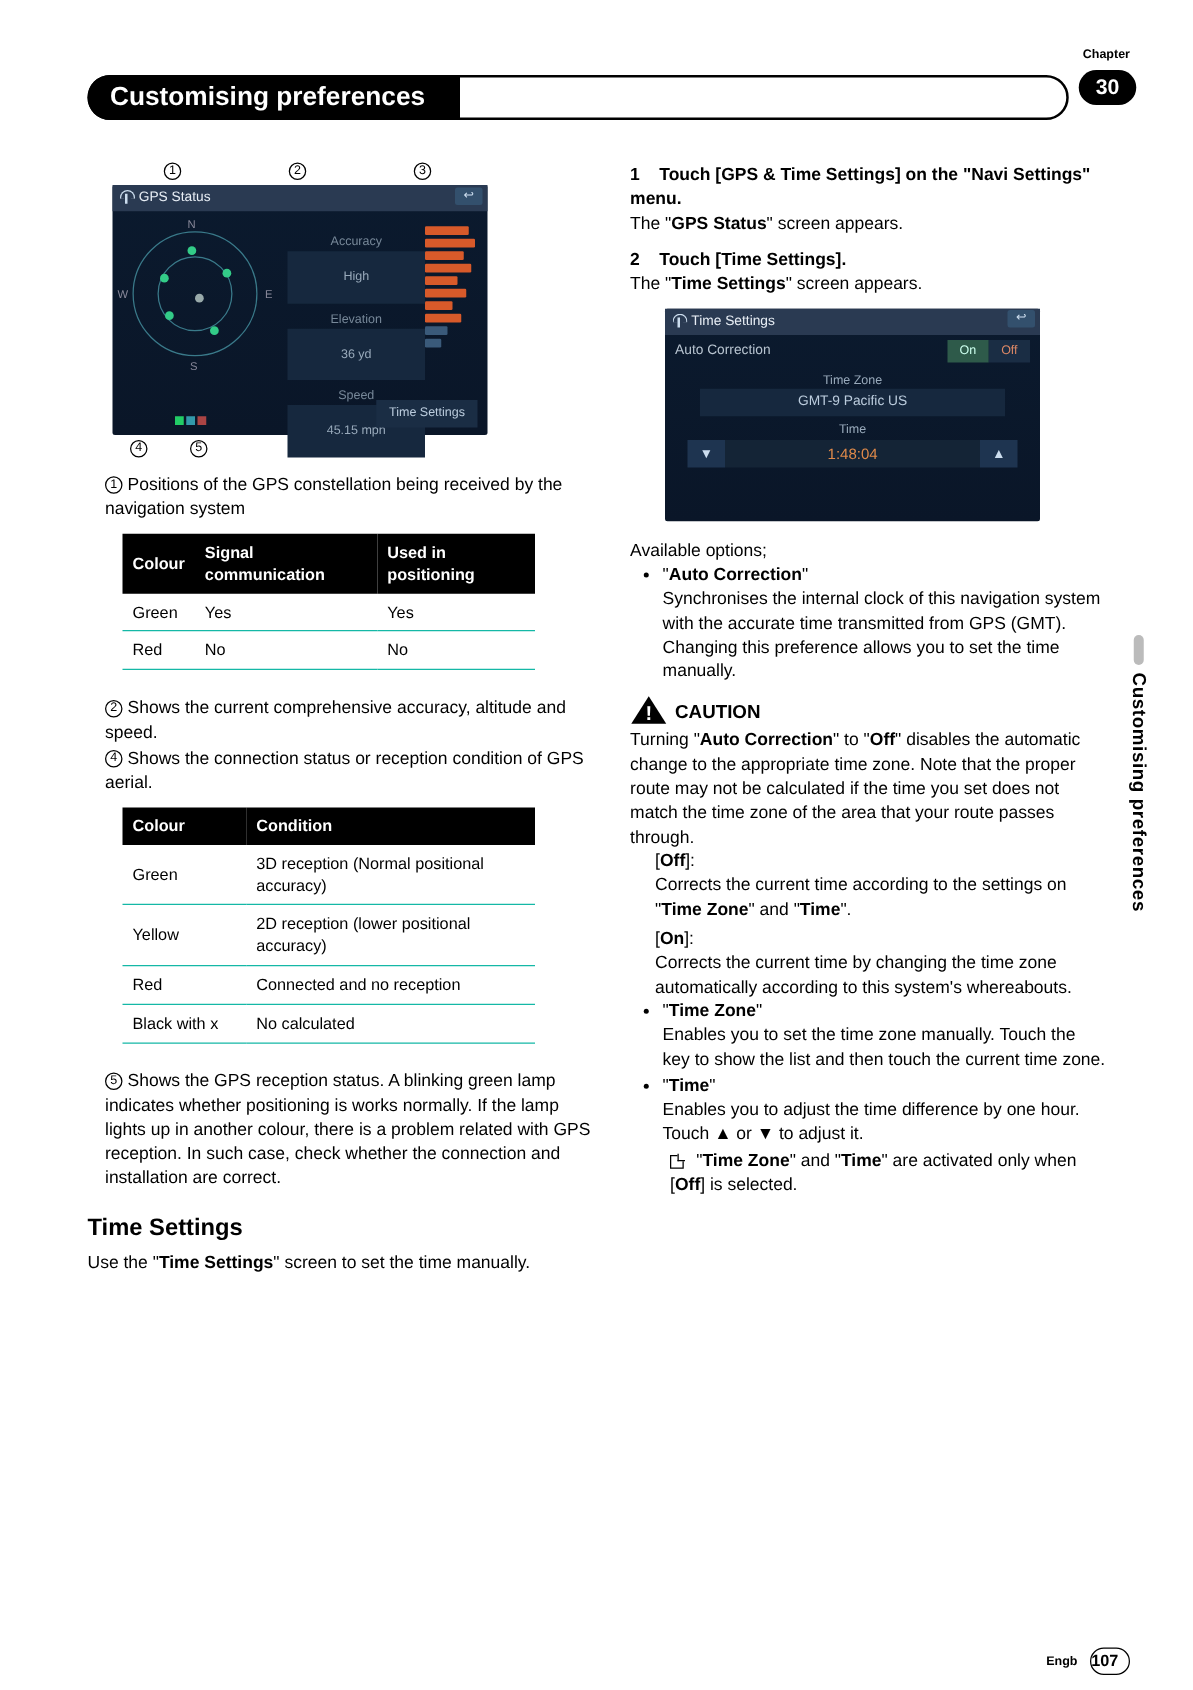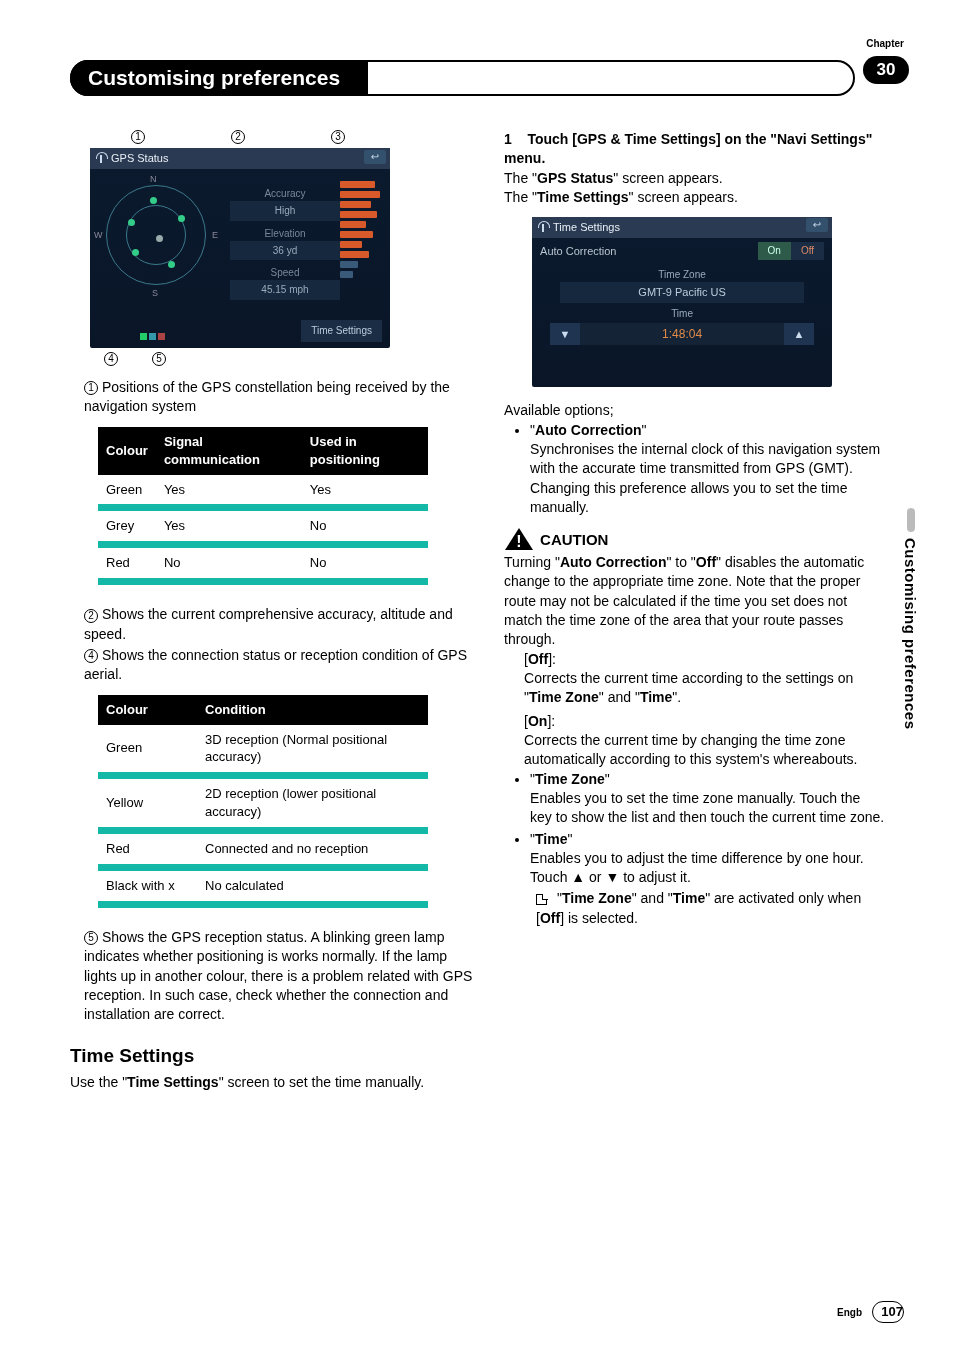--- a/index.html
+++ b/index.html
@@ -24,37 +24,37 @@
   .markers-bot { display: flex; gap: 30px; width: 300px; margin-left: 20px; margin-top: 4px; padding-left: 14px; }
 
   .shot1 .hdr { background: #2a3a52; padding: 3px 6px; color: #e8eef5; font-size: 11px; display: flex; align-items: center; gap: 4px; }
   .shot1 .body { display: flex; height: 155px; }
   .shot1 .globe { width: 140px; position: relative; }
   .shot1 .globe .ring { position: absolute; top: 16px; left: 16px; width: 100px; height: 100px; border: 1px solid #3a7a8a; border-radius: 50%; }
   .shot1 .globe .ring2 { position: absolute; top: 36px; left: 36px; width: 60px; height: 60px; border: 1px solid #3a7a8a; border-radius: 50%; }
   .shot1 .globe .lbl { position: absolute; font-size: 9px; color: #889; }
   .shot1 .stats { width: 110px; padding-top: 18px; font-size: 10px; color: #9ab; }
   .shot1 .stats .lab { color: #789; text-align: center; }
-  .shot1 .stats .val { background: #16283e; text-align: center; padding: 3px; margin-bottom: 6px; }
+  .shot1 .stats .val { background: #16283e; text-align: center; padding: 14px; margin-bottom: 6px; }
   .shot1 .bars { width: 50px; padding: 12px 6px 0 0; display: flex; flex-direction: column; gap: 3px; }
   .shot1 .bars .bar { height: 7px; background: #d85a2a; border-radius: 1px; }
   .shot1 .foot { position: absolute; bottom: 6px; right: 8px; background: #1a2d44; padding: 4px 10px; font-size: 10px; color: #bcd; }
   .shot1 .lamps { position: absolute; bottom: 8px; left: 50px; display: flex; gap: 2px; }
   .shot1 .lamp { width: 7px; height: 7px; }
   .shot1 .backbtn { position: absolute; top: 2px; right: 4px; width: 22px; height: 14px; background: #33506d; border-radius: 2px; color: #cde; font-size: 10px; text-align: center; line-height: 13px; }
   .anticon { width: 11px; height: 11px; display: inline-block; position: relative; }
   .anticon::before { content: ""; position: absolute; left: 4px; top: 2px; width: 2px; height: 8px; background: #cde; }
   .anticon::after { content: ""; position: absolute; left: 0; top: -1px; width: 10px; height: 6px; border: 1px solid #cde; border-bottom: none; border-radius: 6px 6px 0 0; }
 
   .list1 { padding-left: 14px; }
   .list1 li { list-style: none; margin: 2px 0; }
 
   table { width: 330px; border-collapse: collapse; margin: 10px 0 20px 28px; font-size: 13px; }
   th { background: #000; color: #fff; text-align: left; padding: 6px 8px; font-size: 13px; }
-  td { padding: 6px 8px; border-bottom: 7px solid #14b8a6; }
+  td { padding: 6px 8px; border-bottom: 1px solid #14b8a6; }
 
   h2.sub { font-size: 19px; font-weight: bold; margin: 18px 0 4px 0; }
 
   .step-num { font-weight: bold; }
   .bold { font-weight: bold; }
 
   .shot2 { width: 300px; height: 170px; position: relative; margin: 10px 0 14px 28px; }
   .shot2 .hdr { background: #2a3a52; padding: 3px 6px; color: #e8eef5; font-size: 11px; display: flex; align-items: center; gap: 4px; position: relative; }
   .shot2 .hdr .backbtn { position: absolute; top: 1px; right: 4px; width: 22px; height: 14px; background: #33506d; border-radius: 2px; color: #cde; font-size: 10px; text-align: center; line-height: 13px; }
   .shot2 .row { display: flex; align-items: center; padding: 4px 8px; font-size: 11px; color: #b8c4d0; }
@@ -77,23 +77,23 @@
   .warn-tri { width: 30px; height: 24px; position: relative; }
   .warn-tri svg { width: 30px; height: 24px; }
   .caution-lbl { font-weight: bold; font-size: 15px; }
   .note-icon2 { display:inline-block; width:11px; height:11px; border:1.5px solid #000; margin-right:6px; vertical-align:middle; position:relative; }
   .note-icon2::after { content:""; position:absolute; right:-1.5px; top:-1.5px; width:5px; height:5px; background:#fff; border-left:1.5px solid #000; border-bottom:1.5px solid #000; }
 
   .side-tab { position: absolute; right: 34px; top: 508px; width: 18px; }
   .side-tab .bar { width: 8px; height: 24px; background: #bbb; border-radius: 4px; margin: 0 auto 6px auto; }
   .side-tab .txt { writing-mode: vertical-rl; font-weight: bold; font-size: 15px; letter-spacing: 0.5px; }
 
-  .footer { position: absolute; bottom: 29px; right: 50px; display: flex; align-items: center; gap: 10px; margin-left: 36px; }
+  .footer { position: absolute; bottom: 12px; right: 50px; display: flex; align-items: center; gap: 10px; margin-left: 36px; }
   .footer .lang { font-size: 10px; font-weight: bold; }
-  .footer .pg { width: 32px; height: 22px; border: 1.5px solid #000; border-radius: 11px; text-align: right; line-height: 20px; font-weight: bold; font-size: 13px; }
+  .footer .pg { width: 32px; height: 22px; border: 1.5px solid #000; border-radius: 11px; text-align: left; line-height: 20px; font-weight: bold; font-size: 13px; }
 
   .dot { display:inline-block; width:7px; height:7px; border-radius:50%; }
 </style>
 </head>
 <body>
 
 <div class="page">
   <div class="chapter-label">Chapter</div>
   <div class="chapter-badge">30</div>
 
@@ -179,25 +179,20 @@
           <th>Used in positioning</th>
         </tr>
           </thead>
         <tbody>
           <tr>
               <td>Green</td>
               <td>Yes</td>
               <td>Yes</td>
             </tr>
           <tr>
-              <td>Grey</td>
-              <td>Yes</td>
-              <td>No</td>
-            </tr>
-          <tr>
               <td>Red</td>
               <td>No</td>
               <td>No</td>
             </tr>
         </tbody>
       </table>
 
       <ul class="list1">
         <li><span class="circ">2</span><span>Shows the current comprehensive accuracy, altitude and speed.</span></li>
         <li><span class="circ">4</span><span>Shows the connection status or reception condition of GPS aerial.</span></li>
@@ -242,20 +237,24 @@
 
     <div class="col" style="padding-right:24px">
       <p>
         <span class="step-num">1</span>&nbsp;&nbsp;&nbsp;
         <span class="bold">Touch [GPS &amp; Time Settings] on the "Navi Settings" menu.</span>
       </p>
       <p>
         <span>The "</span><span class="bold">GPS Status</span><span>" screen appears.</span>
       </p>
 
+      <p style="margin-top:10px">
+        <span class="step-num">2</span>&nbsp;&nbsp;&nbsp;
+        <span class="bold">Touch [Time Settings].</span>
+      </p>
       <p>
         <span>The "</span><span class="bold">Time Settings</span><span>" screen appears.</span>
       </p>
 
       <div class="screenshot shot2">
         <div class="hdr">
           <span class="anticon"></span>
           <span>Time Settings</span>
           <span class="backbtn">↩</span>
         </div>

